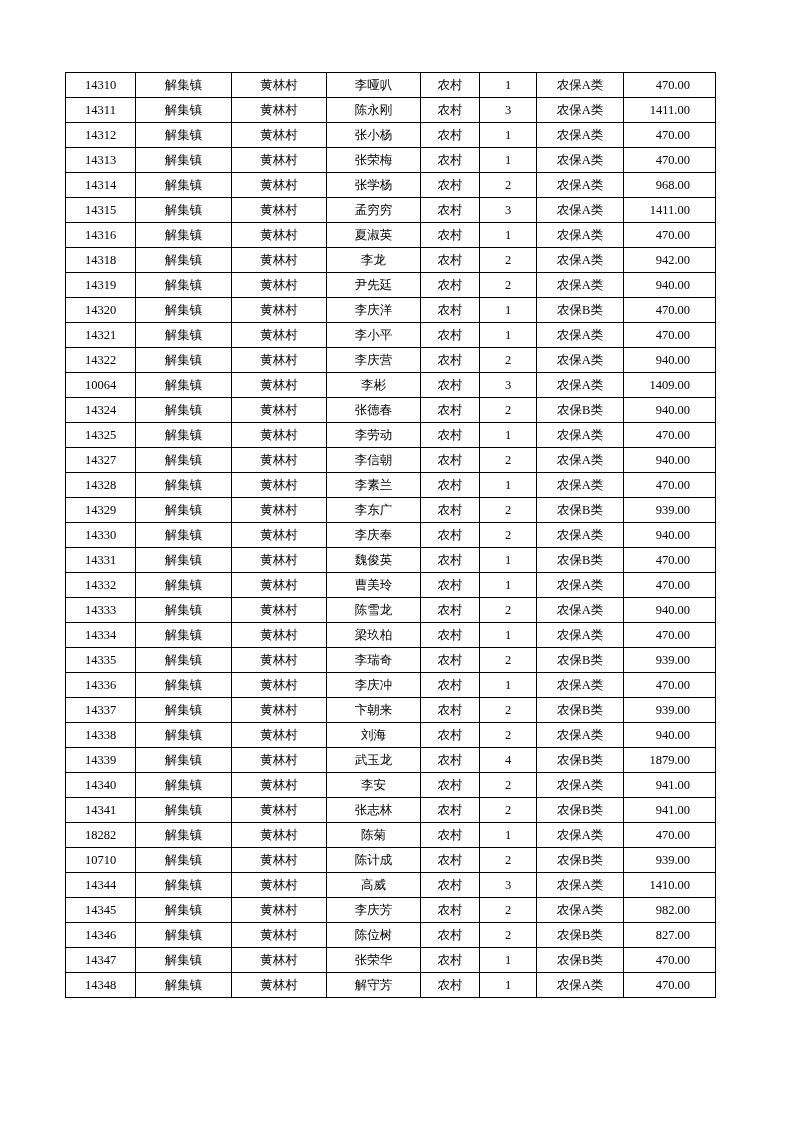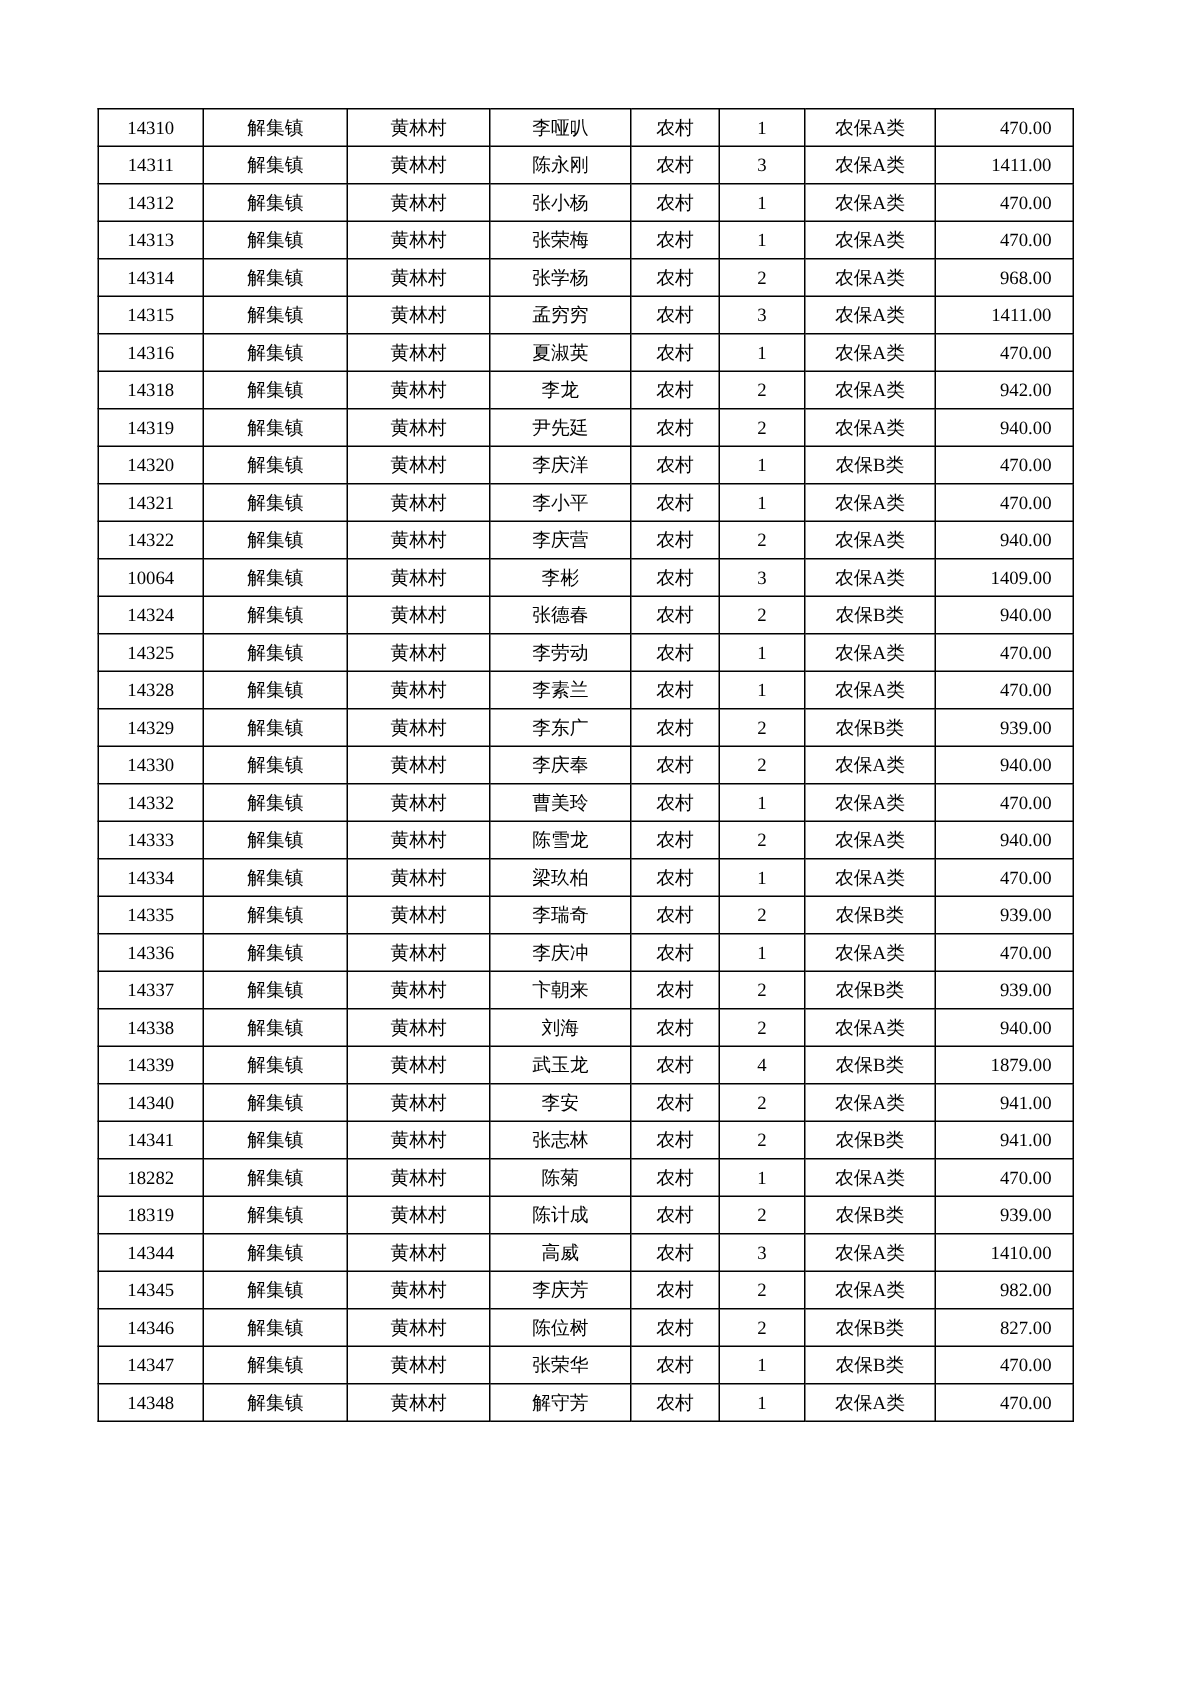--- a/index.html
+++ b/index.html
@@ -29,21 +29,21 @@
     padding: 0;
     font-size: 12.5px;
     line-height: 24px;
     text-align: center;
     white-space: nowrap;
     overflow: hidden;
     color: #000000;
   }
   table.roster td.col-amount {
     text-align: right;
-    padding-right: 14px;
+    padding-right: 25px;
   }
   col.c-id       { width: 70px; }
   col.c-town     { width: 96px; }
   col.c-village  { width: 95px; }
   col.c-name     { width: 94px; }
   col.c-res      { width: 59px; }
   col.c-count    { width: 57px; }
   col.c-category { width: 87px; }
   col.c-amount   { width: 92px; }
 </style>
@@ -207,20 +207,30 @@
           <td>14325</td>
           <td>解集镇</td>
           <td>黄林村</td>
           <td>李劳动</td>
           <td>农村</td>
           <td>1</td>
           <td>农保A类</td>
           <td class="col-amount">470.00</td>
         </tr>
         <tr>
+          <td>14327</td>
+          <td>解集镇</td>
+          <td>黄林村</td>
+          <td>李信朝</td>
+          <td>农村</td>
+          <td>2</td>
+          <td>农保A类</td>
+          <td class="col-amount">940.00</td>
+        </tr>
+        <tr>
           <td>14328</td>
           <td>解集镇</td>
           <td>黄林村</td>
           <td>李素兰</td>
           <td>农村</td>
           <td>1</td>
           <td>农保A类</td>
           <td class="col-amount">470.00</td>
         </tr>
         <tr>
@@ -237,20 +247,30 @@
           <td>14330</td>
           <td>解集镇</td>
           <td>黄林村</td>
           <td>李庆奉</td>
           <td>农村</td>
           <td>2</td>
           <td>农保A类</td>
           <td class="col-amount">940.00</td>
         </tr>
         <tr>
+          <td>14331</td>
+          <td>解集镇</td>
+          <td>黄林村</td>
+          <td>魏俊英</td>
+          <td>农村</td>
+          <td>1</td>
+          <td>农保B类</td>
+          <td class="col-amount">470.00</td>
+        </tr>
+        <tr>
           <td>14332</td>
           <td>解集镇</td>
           <td>黄林村</td>
           <td>曹美玲</td>
           <td>农村</td>
           <td>1</td>
           <td>农保A类</td>
           <td class="col-amount">470.00</td>
         </tr>
         <tr>
@@ -347,21 +367,21 @@
           <td>18282</td>
           <td>解集镇</td>
           <td>黄林村</td>
           <td>陈菊</td>
           <td>农村</td>
           <td>1</td>
           <td>农保A类</td>
           <td class="col-amount">470.00</td>
         </tr>
         <tr>
-          <td>18319</td>
+          <td>10710</td>
           <td>解集镇</td>
           <td>黄林村</td>
           <td>陈计成</td>
           <td>农村</td>
           <td>2</td>
           <td>农保B类</td>
           <td class="col-amount">939.00</td>
         </tr>
         <tr>
           <td>14344</td>

